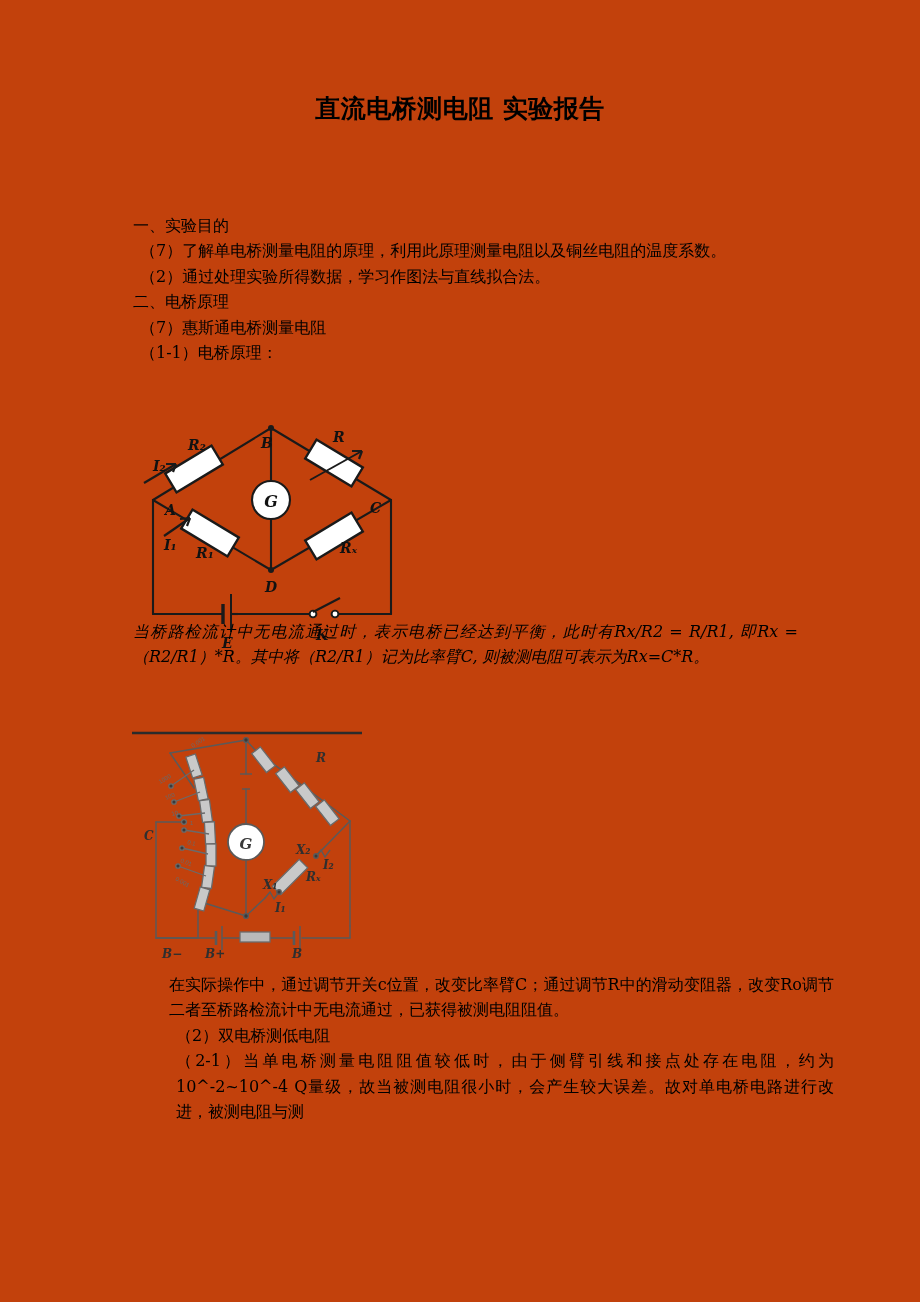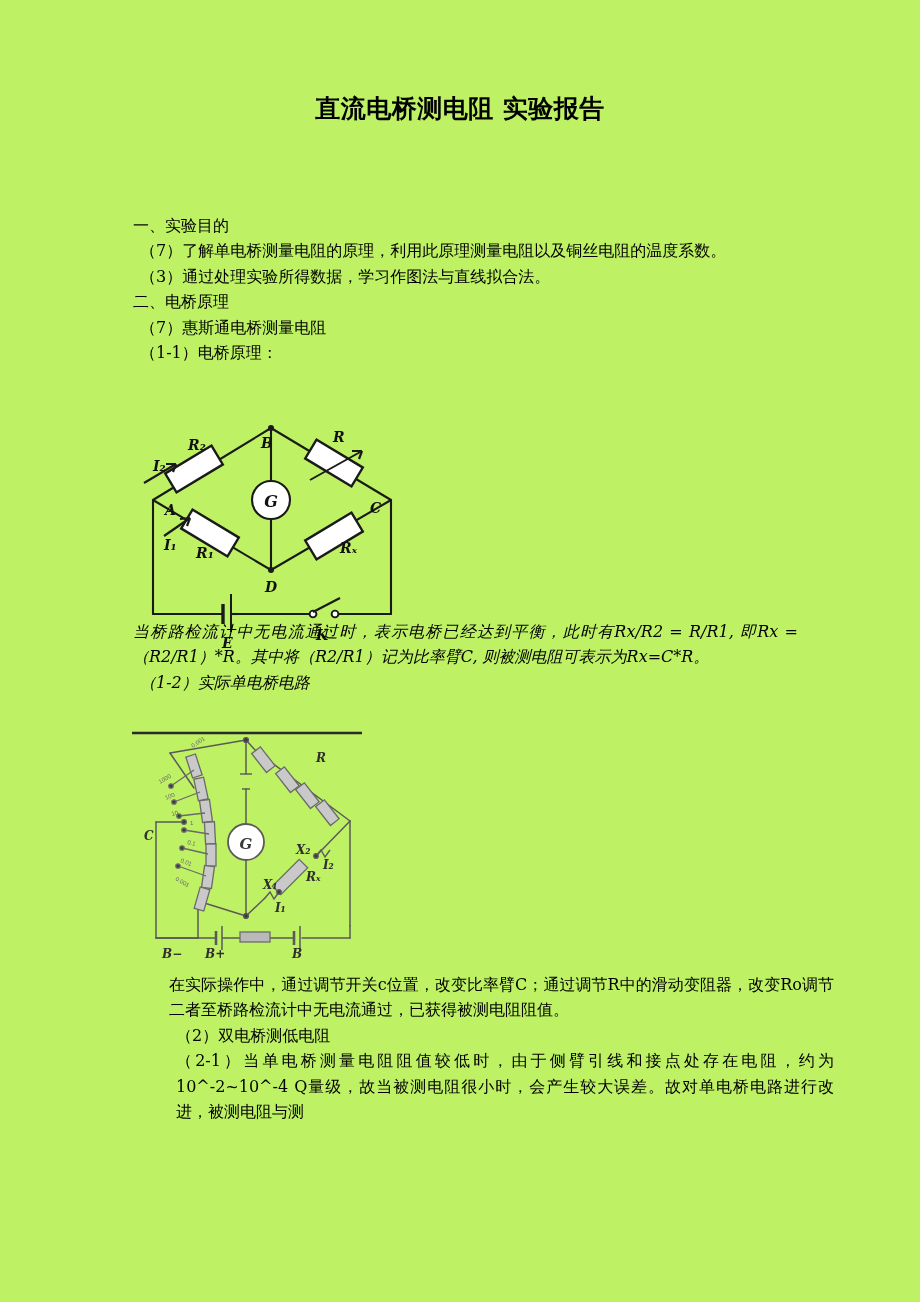--- a/index.html
+++ b/index.html
@@ -13,21 +13,21 @@
     position: relative;
     font-family: "Liberation Serif", "DejaVu Serif", serif;
     color: #000000;
     overflow: hidden;
   }
   .page {
     position: absolute;
     left: 0; top: 0;
     width: 920px;
     height: 1302px;
-    background: #bef264;
+    background: #c2410c;
   }
   .doc-title {
     position: absolute;
     left: 0;
     top: 92px;
     width: 920px;
     text-align: center;
     font-size: 25px;
     font-weight: bold;
     letter-spacing: 0.5px;
@@ -70,21 +70,21 @@
 </head>
 <body>
 
 <div class="page">
 
   <div class="doc-title">直流电桥测电阻 实验报告</div>
 
   <div class="body-block" style="top:213px;">
     <div class="p-line">一、实验目的</div>
     <div class="p-line indent">（7）了解单电桥测量电阻的原理，利用此原理测量电阻以及铜丝电阻的温度系数。</div>
-    <div class="p-line indent">（3）通过处理实验所得数据，学习作图法与直线拟合法。</div>
+    <div class="p-line indent">（2）通过处理实验所得数据，学习作图法与直线拟合法。</div>
     <div class="p-line">二、电桥原理</div>
     <div class="p-line indent">（7）惠斯通电桥测量电阻</div>
     <div class="p-line indent">（1-1）电桥原理：</div>
   </div>
 
   <div class="fig1">
     <svg width="300" height="238" viewBox="0 0 300 238" xmlns="http://www.w3.org/2000/svg">
       <g stroke="#1a1a1a" stroke-width="2.1" fill="none" stroke-linecap="round">
 
         <line x1="25" y1="82" x2="143" y2="10"></line>
@@ -166,21 +166,20 @@
         <text x="25" y="53">I₂</text>
         <text x="36" y="132">I₁</text>
         <text x="94" y="230">E</text>
         <text x="188" y="222">K</text>
       </g>
     </svg>
   </div>
 
   <div class="body-block" style="top:619px;font-style:italic;">
     <div class="p-line">当桥路检流计中无电流通过时，表示电桥已经达到平衡，此时有Rx/R2 = R/R1, 即Rx =（R2/R1）*R。其中将（R2/R1）记为比率臂C, 则被测电阻可表示为Rx=C*R。</div>
-    <div class="p-line indent">（1-2）实际单电桥电路</div>
   </div>
 
   <div class="fig2">
     <svg width="312" height="245" viewBox="0 0 312 245" xmlns="http://www.w3.org/2000/svg">
 
       <line x1="2" y1="7" x2="232" y2="7" stroke="#2b2b2b" stroke-width="2.6"></line>
 
       <g stroke="#5a5a5a" stroke-width="1.5" fill="none" stroke-linecap="round">
 
         <line x1="40" y1="27" x2="116" y2="14"></line>

